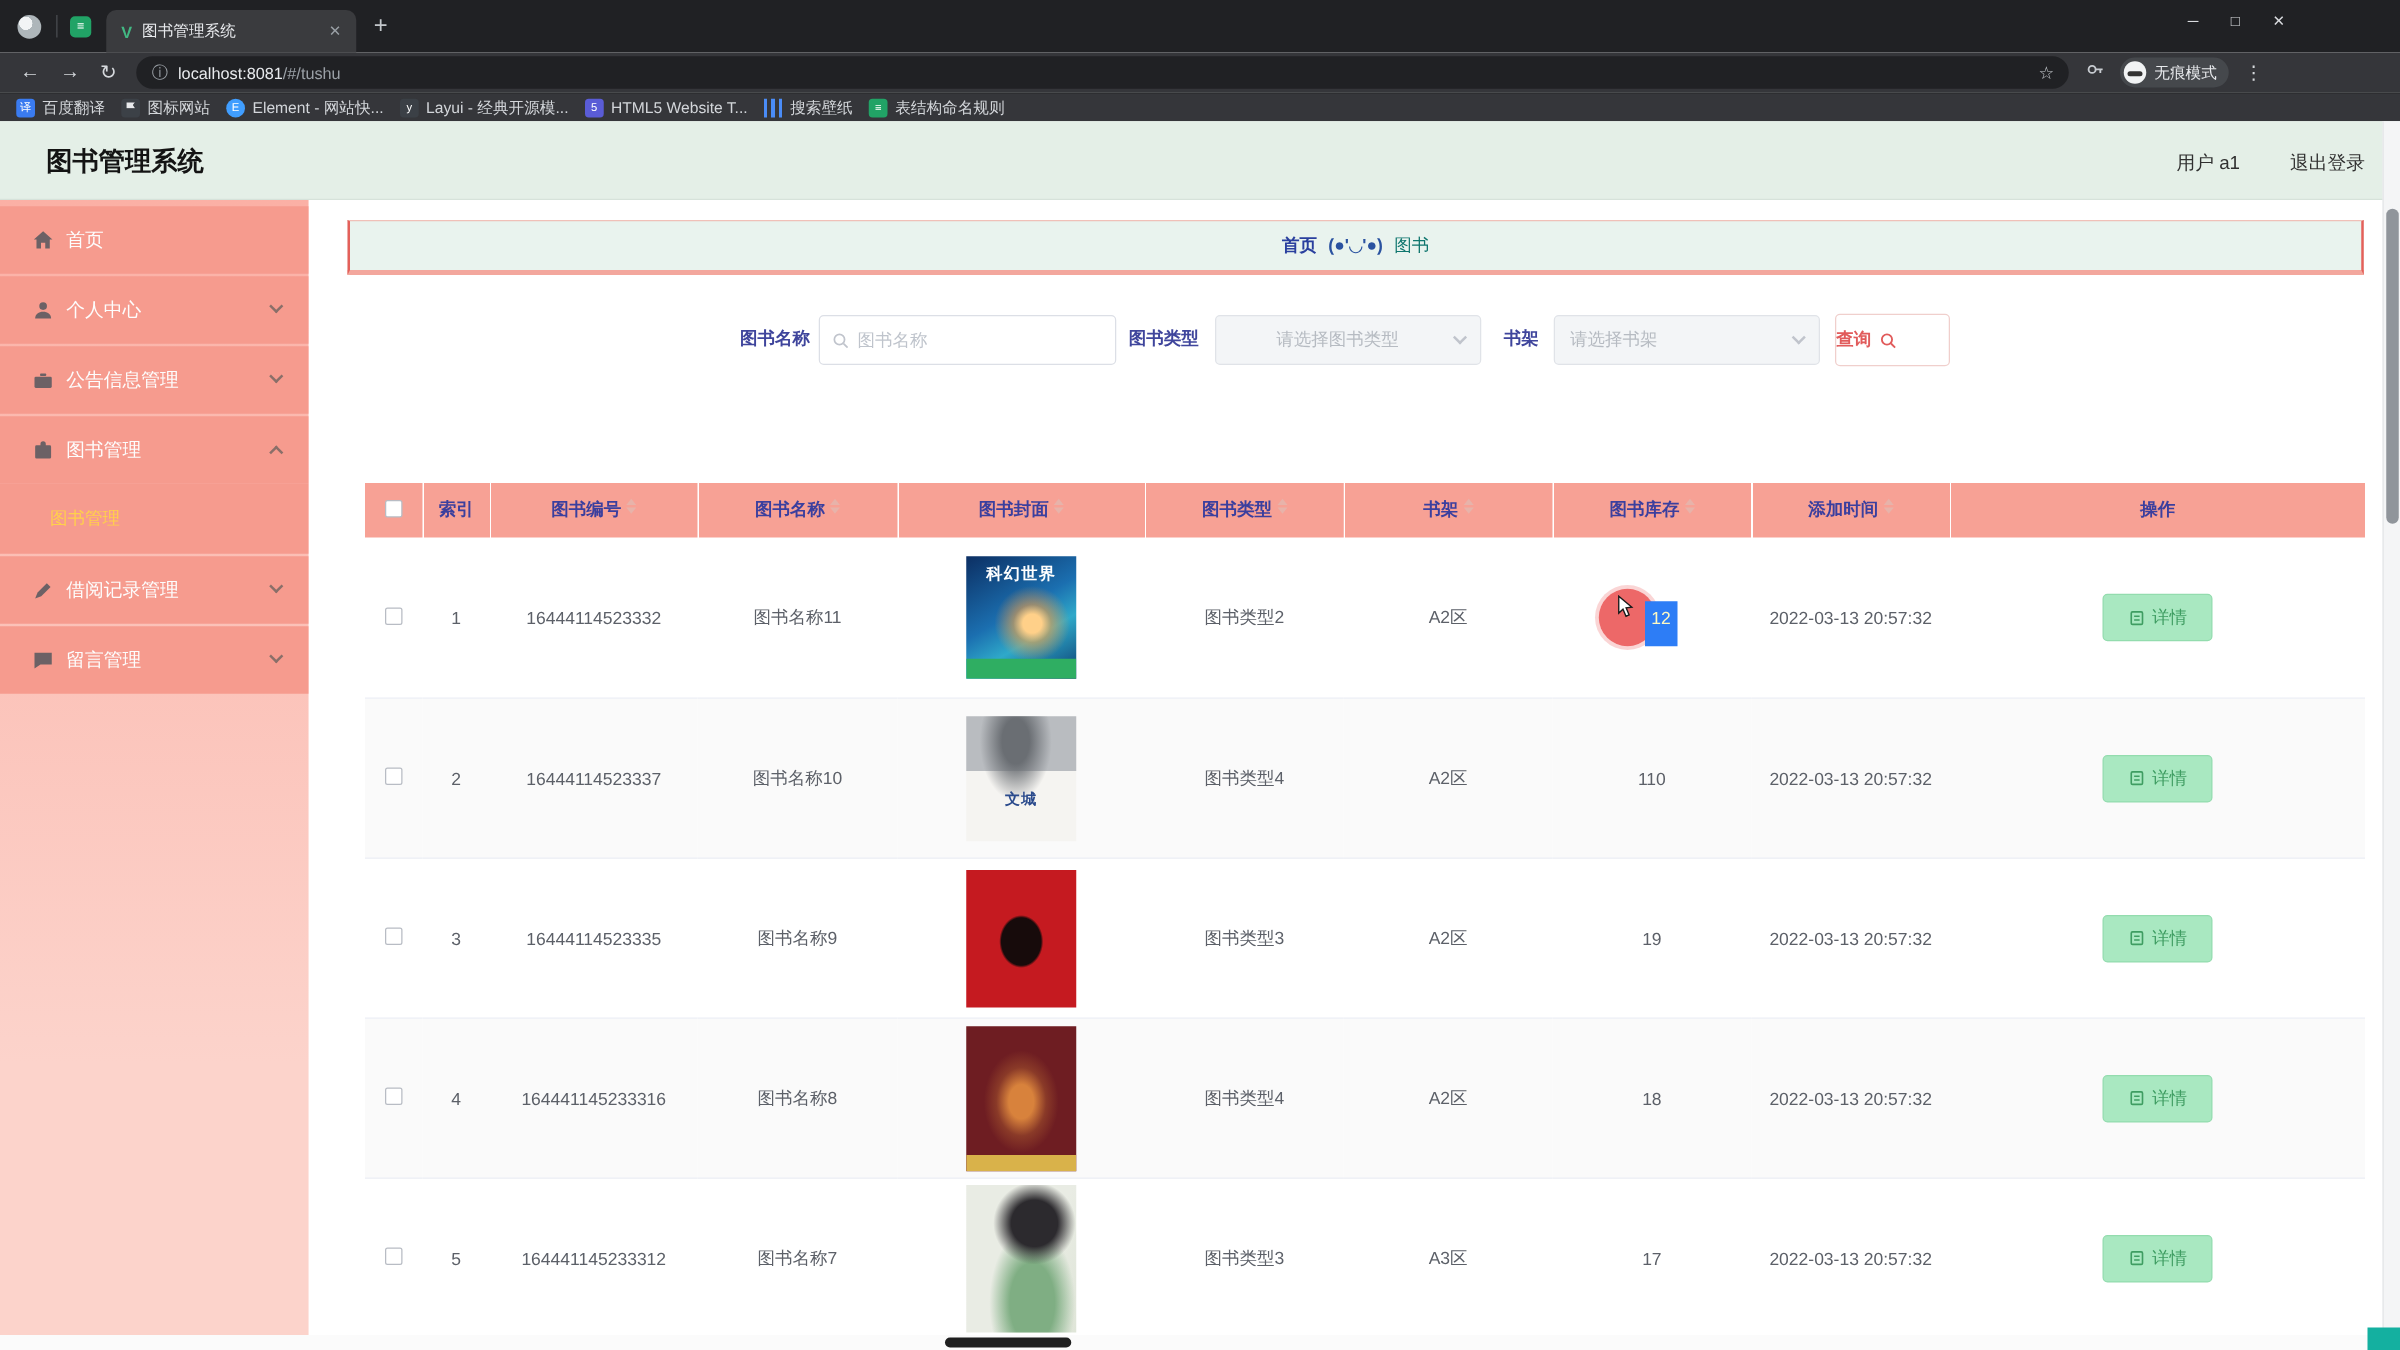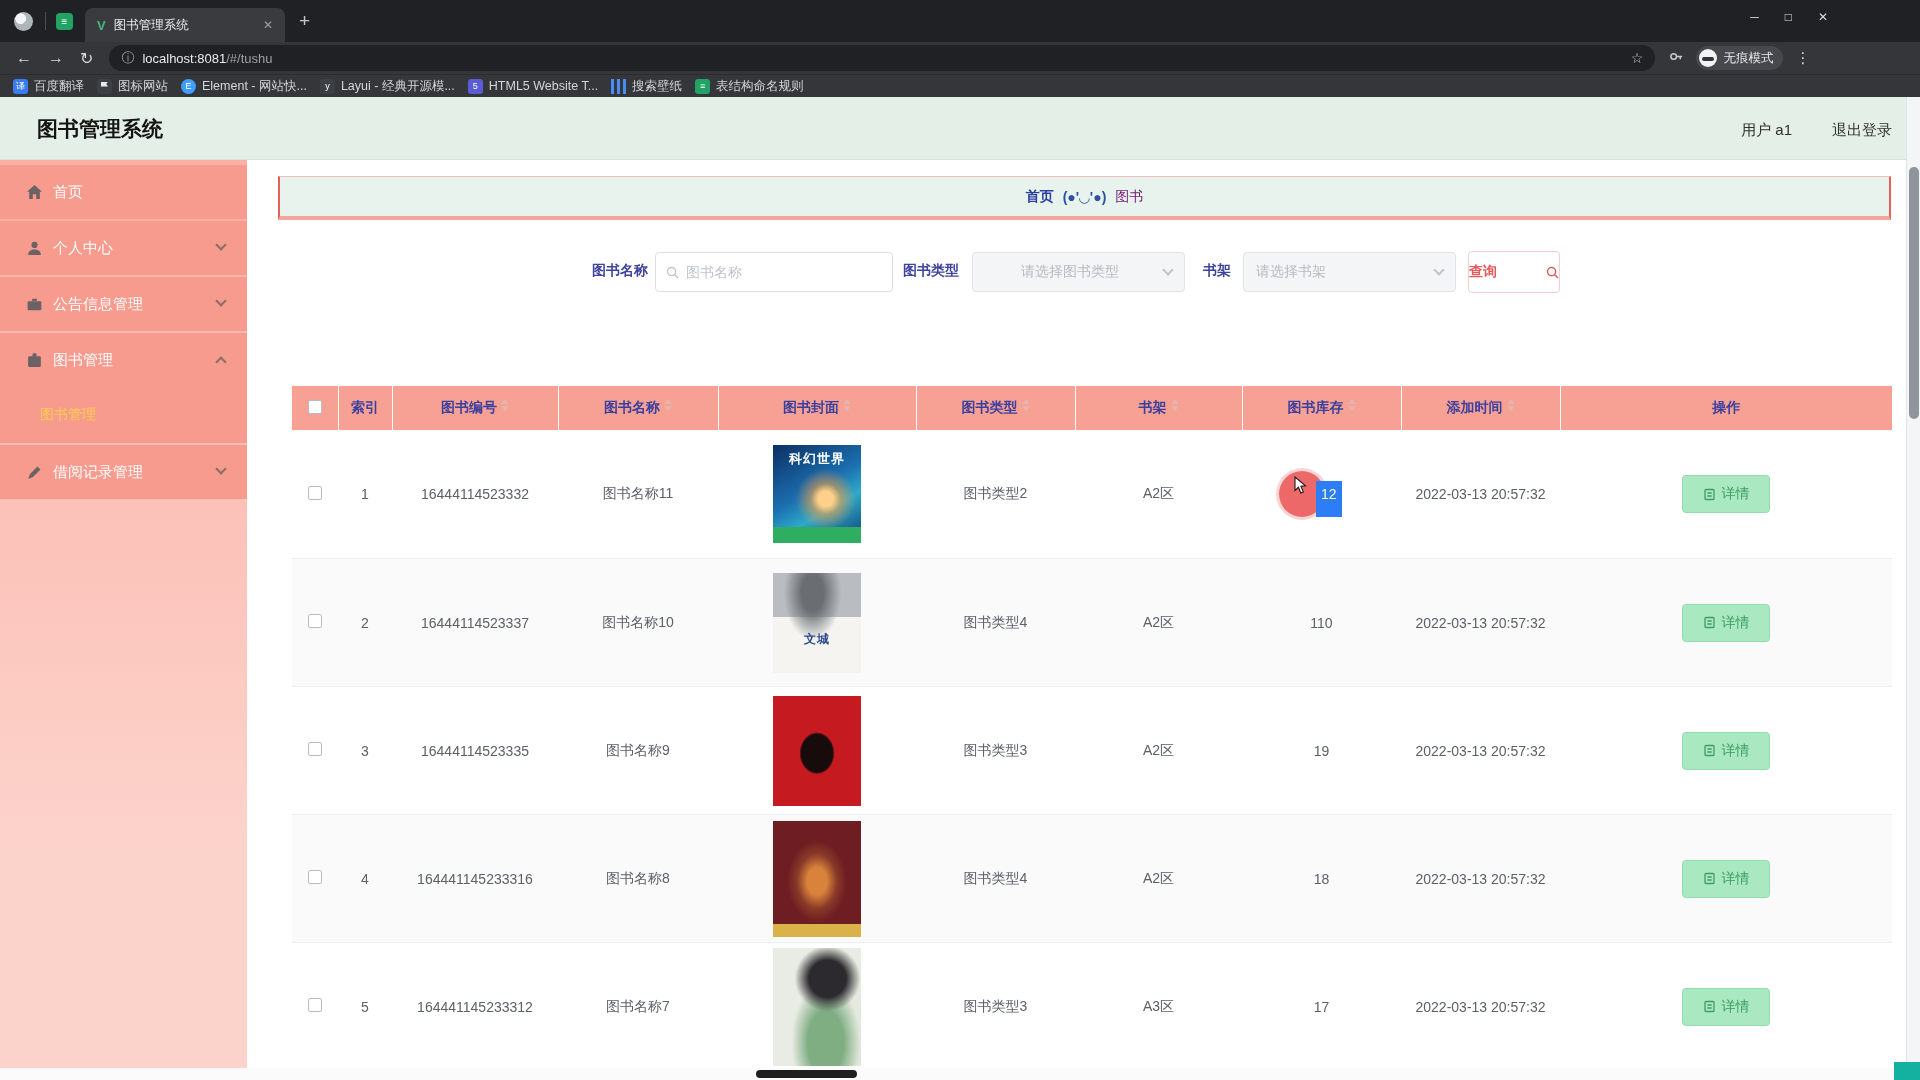--- a/index.html
+++ b/index.html
@@ -62,31 +62,31 @@
   .chev { position:absolute; right:22px; width:8px; height:8px; border-right:2px solid #8a6f69; border-bottom:2px solid #8a6f69; }
   .chev.down { transform:rotate(45deg); top:20px; }
   .chev.up { transform:rotate(-135deg); top:25px; }
   .s-sub { height:56px; margin-bottom:2px; background:#f69b8e; display:flex; align-items:center; padding-left:40px; }
   .s-sub-label { color:#ffd04b; font-size:14px; }
   
   .content { position:absolute; left:247px; top:0; width:1673px; height:920px; background:#fff; }
   .crumb-band { position:absolute; left:31px; top:16px; width:1613px; height:44px; background:#e9f3ee; border-left:2px solid #e4605a; border-right:2px solid #e4605a; border-top:1px solid #f0c0b8; border-bottom:4px solid #f3a79d; display:flex; align-items:center; justify-content:center; font-size:14px; }
   .crumb-home { color:#2a3f9e; font-weight:bold; }
   .crumb-sep { color:#2a52a0; margin:0 9px; font-weight:bold; }
-  .crumb-cur { color:#701a75; }
+  .crumb-cur { color:#0f766e; }
   .filterbar { position:absolute; left:0; top:87px; width:1673px; height:50px; }
   .f-label { position:absolute; top:15px; font-size:14px; font-weight:600; color:#3f459c; }
   .f-input { position:absolute; top:5px; height:40px; border:1px solid #dcdfe6; border-radius:4px; background:#fff; display:flex; align-items:center; padding:0 10px; }
   .f-input input { border:none; outline:none; font-size:14px; color:#333; width:100%; background:transparent; font-family:inherit; }
   .f-input input::placeholder { color:#bfc4cc; }
   .mag { width:13px; height:13px; flex:0 0 auto; margin-right:7px; }
   .f-select { position:absolute; top:5px; height:40px; border:1px solid #e0e3e8; border-radius:4px; background:#f3f5f7; display:flex; align-items:center; padding:0 12px; }
   .f-select .ph { color:#b6bbc2; font-size:14px; flex:1; }
   .sel-chev { width:8px; height:8px; border-right:2px solid #c0c4cc; border-bottom:2px solid #c0c4cc; transform:rotate(45deg); margin-top:-4px; }
-  .query-btn { position:absolute; left:1221px; top:4px; width:92px; height:42px; background:#fff; border:1px solid #f0cfcc; border-radius:4px; display:flex; align-items:center; justify-content:space-between; gap:7px; color:#e15b5b; font-size:14px; font-weight:600; }
+  .query-btn { position:absolute; left:1221px; top:4px; width:92px; height:42px; background:#fff; border:1px solid #f0cfcc; border-radius:4px; display:flex; align-items:center; justify-content:flex-start; gap:7px; color:#e15b5b; font-size:14px; font-weight:600; }
   
   .tablewrap { position:absolute; left:45px; top:226px; width:1600px; }
   table { border-collapse:collapse; table-layout:fixed; width:1600px; }
   th { height:44px; background:#f7a195; color:#3b3f9e; font-size:14px; font-weight:600; border-right:1px solid rgba(255,255,255,.45); position:relative; }
   th:last-child { border-right:none; }
   .carets { display:inline-block; margin-left:4px; vertical-align:1px; }
   .carets i { display:block; width:0; height:0; border-left:4px solid transparent; border-right:4px solid transparent; }
   .carets .c-up { border-bottom:5px solid #e7b3aa; margin-bottom:2px; }
   .carets .c-dn { border-top:5px solid #e7b3aa; }
   td { height:128px; text-align:center; vertical-align:middle; font-size:14px; color:#5c6068; border-bottom:1px solid #ebeef5; }
@@ -236,20 +236,27 @@
         <span class="chev up"></span>
       </div>
       <div class="s-sub">
         <span class="s-sub-label">图书管理</span>
       </div>
       <div class="s-item">
         <span class="s-ico"><svg viewBox="0 0 16 16">
               <path d="M2 14l1.8-4.6 7-7 2.8 2.8-7 7z"></path>
             </svg></span>
         <span class="s-label">借阅记录管理</span>
+        <span class="chev down"></span>
+      </div>
+      <div class="s-item">
+        <span class="s-ico"><svg viewBox="0 0 16 16">
+              <path d="M1.5 2h13v9H6l-4.5 3z"></path>
+            </svg></span>
+        <span class="s-label">留言管理</span>
         <span class="chev down"></span>
       </div>
     </aside>
 
     <main class="content">
       <div class="crumb-band">
         <span class="crumb-home">首页</span>
         <span class="crumb-sep">(●'◡'●)</span>
         <span class="crumb-cur">图书</span>
       </div>

